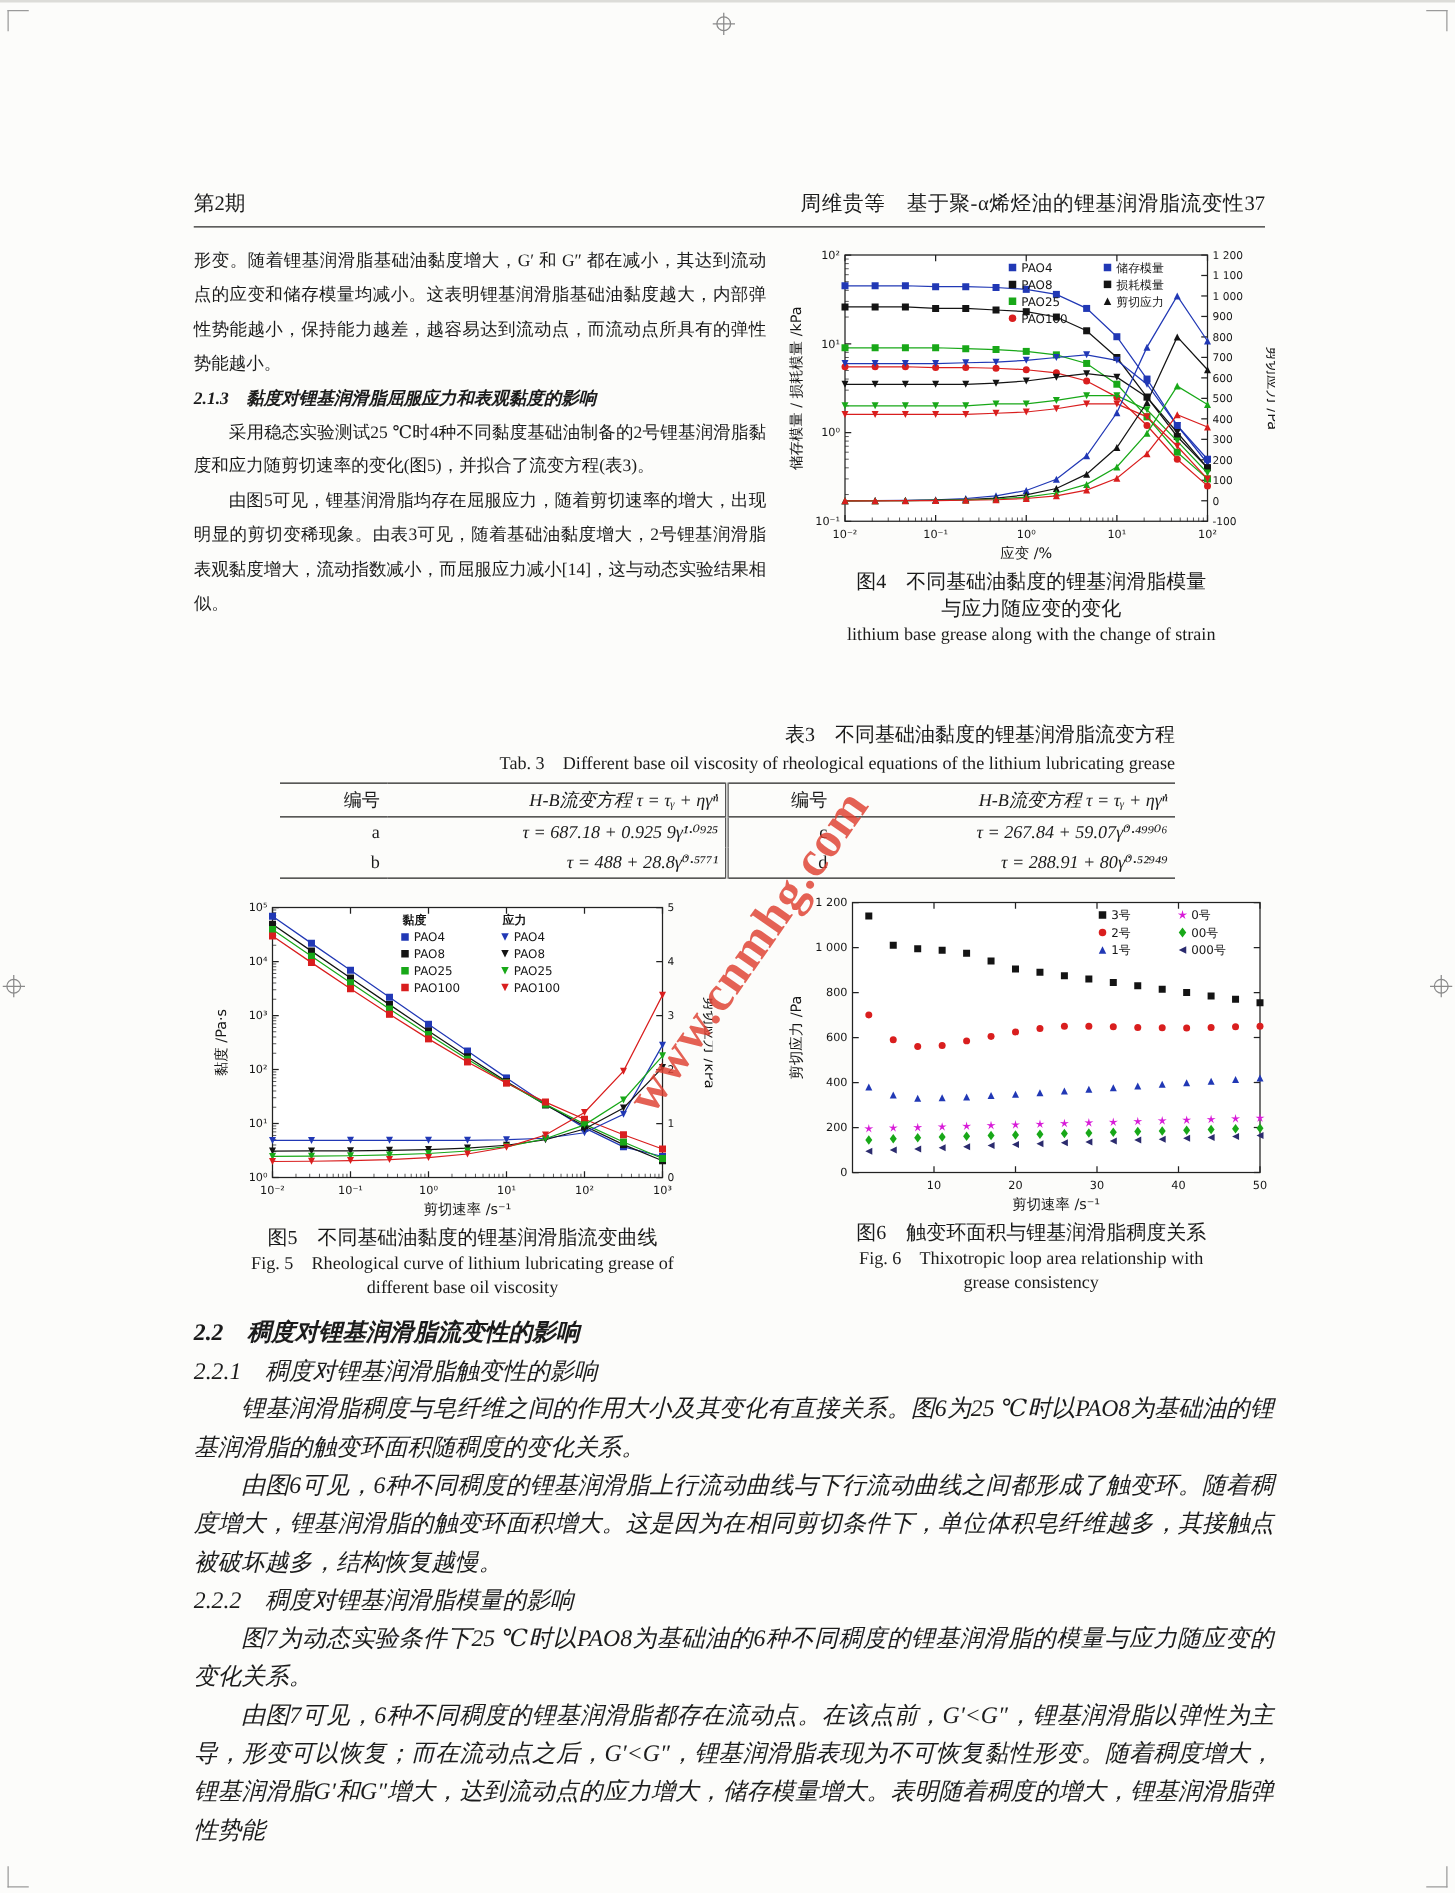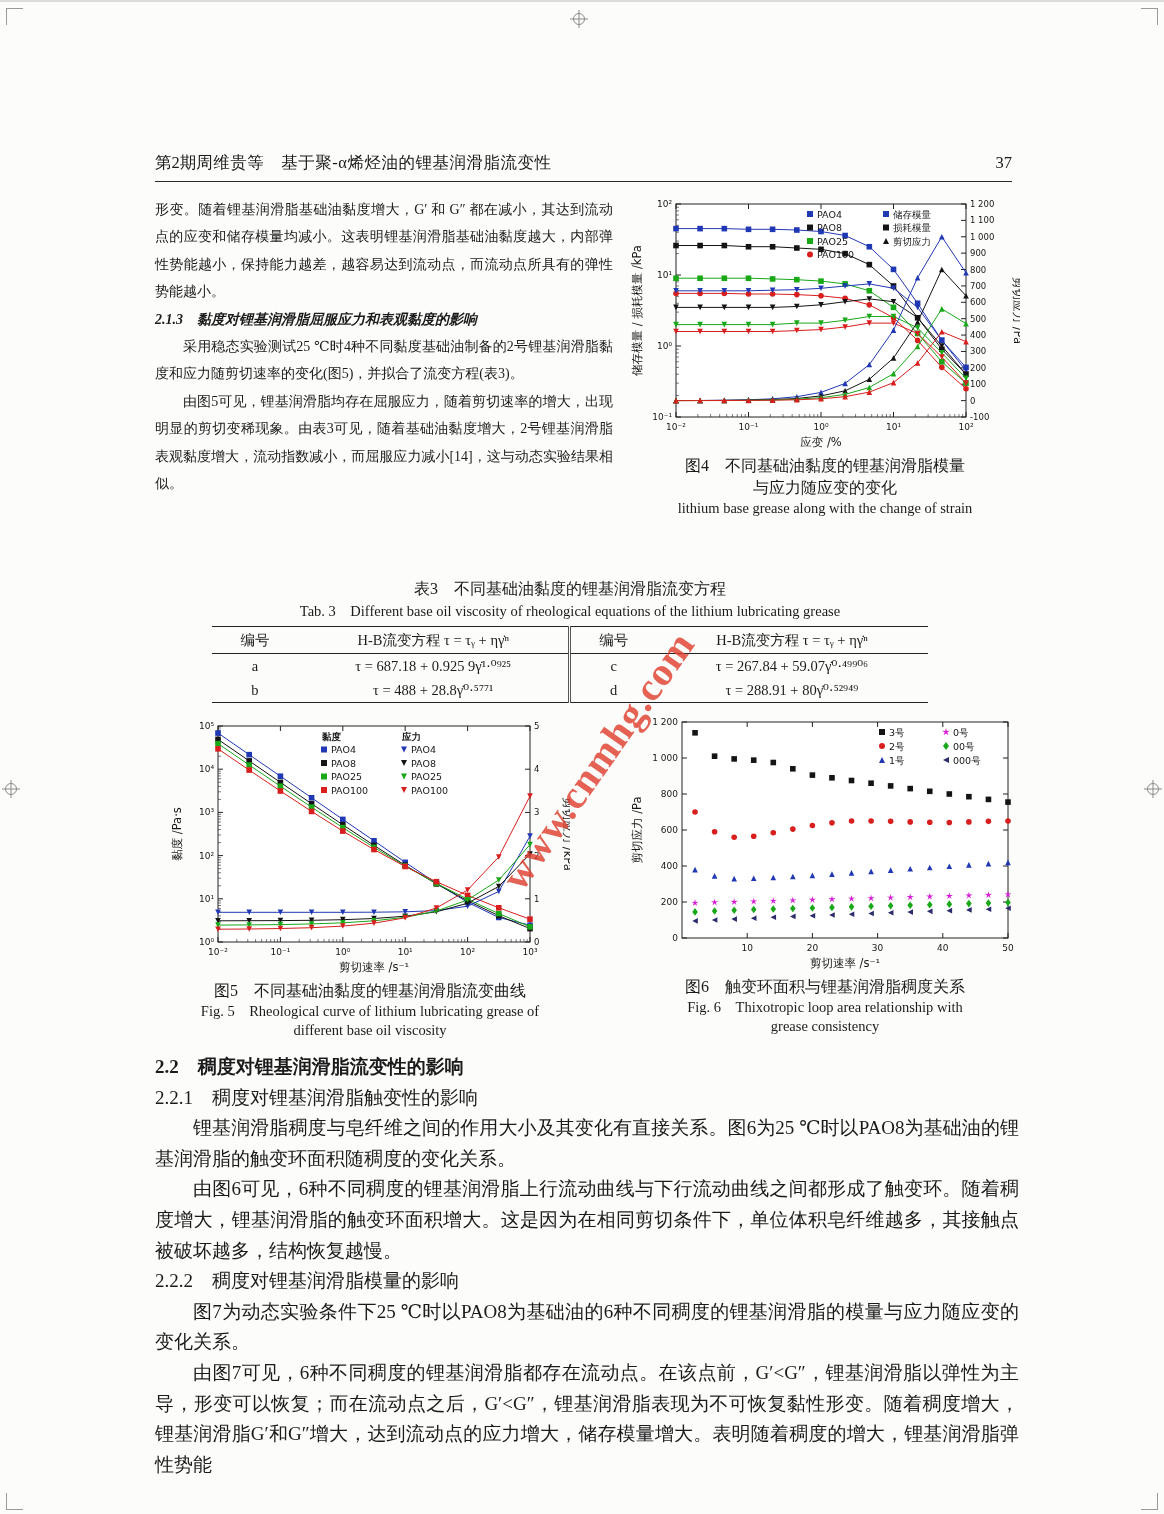--- a/index.html
+++ b/index.html
@@ -8,44 +8,44 @@
   
   .cm{position:absolute;width:16px;height:16px;border:0 solid #9a9a9a;}
   .cm.tl{left:6px;top:6px;border-left-width:1.5px;border-top-width:1.5px;}
   .cm.tr{right:6px;top:6px;border-right-width:1.5px;border-top-width:1.5px;}
   .cm.bl{left:6px;bottom:6px;border-left-width:1.5px;border-bottom-width:1.5px;}
   .cm.br{right:6px;bottom:6px;border-right-width:1.5px;border-bottom-width:1.5px;}
   .reg{position:absolute;width:18px;height:18px;}
   
   .pagehead{position:absolute;left:155px;right:152px;top:150px;display:flex;align-items:baseline;
             font-size:16.5px;border-bottom:1.2px solid #2a2a2a;padding-bottom:7px;}
-  .pagehead .mid{flex:1;text-align:left;letter-spacing:.5px;}
+  .pagehead .mid{flex:1;text-align:right;letter-spacing:.5px;}
   
   .leftcol{position:absolute;left:155px;top:194px;width:458px;font-size:14px;line-height:27.4px;text-align:justify;}
   .leftcol p{margin:0;}
   .indent{text-indent:2em;}
   .hd{font-weight:bold;font-style:italic;}
   
   .figblock{position:absolute;text-align:center;}
   .figblock .chart{display:flex;justify-content:center;}
   .capzh{font-size:16px;font-weight:normal;line-height:22px;margin-top:4px;}
   .capen{font-size:14.5px;line-height:19px;}
   svg text{font-family:"DejaVu Sans","Liberation Sans",sans-serif;fill:#161616;}
   
-  .tbl{position:absolute;left:212px;top:576px;width:716px;text-align:center;}
+  .tbl{position:absolute;left:224px;top:576px;width:716px;text-align:right;}
   .tbl .capzh{margin:0 0 2px 0;}
   .tbl .capen{margin-bottom:5px;}
   table{width:100%;border-collapse:collapse;font-size:14.5px;}
   thead tr{border-top:1.6px solid #222;border-bottom:.9px solid #222;}
   tbody tr:last-child{border-bottom:1.6px solid #222;}
   th,td{padding:3.5px 6px;font-weight:normal;}
   .grp{border-left:3px double #555;}
-  .eq{}
+  .eq{font-style:italic;}
   
-  .lower{position:absolute;left:155px;top:1050px;width:864px;font-size:19px;line-height:30.6px;text-align:justify;}
+  .lower{position:absolute;left:155px;top:1050px;width:864px;font-size:19px;line-height:30.6px;text-align:justify;font-style:italic;}
   .lower p{margin:0;}
   .sec{font-weight:bold;}
   
   .watermark{position:absolute;left:418px;top:735px;width:360px;text-align:center;
              transform:rotate(-55deg);font-size:40px;font-weight:bold;letter-spacing:1px;
              color:rgba(222,62,48,.82);font-family:"Liberation Serif",serif;pointer-events:none;}
 </style>
 </head>
 <body>
 

